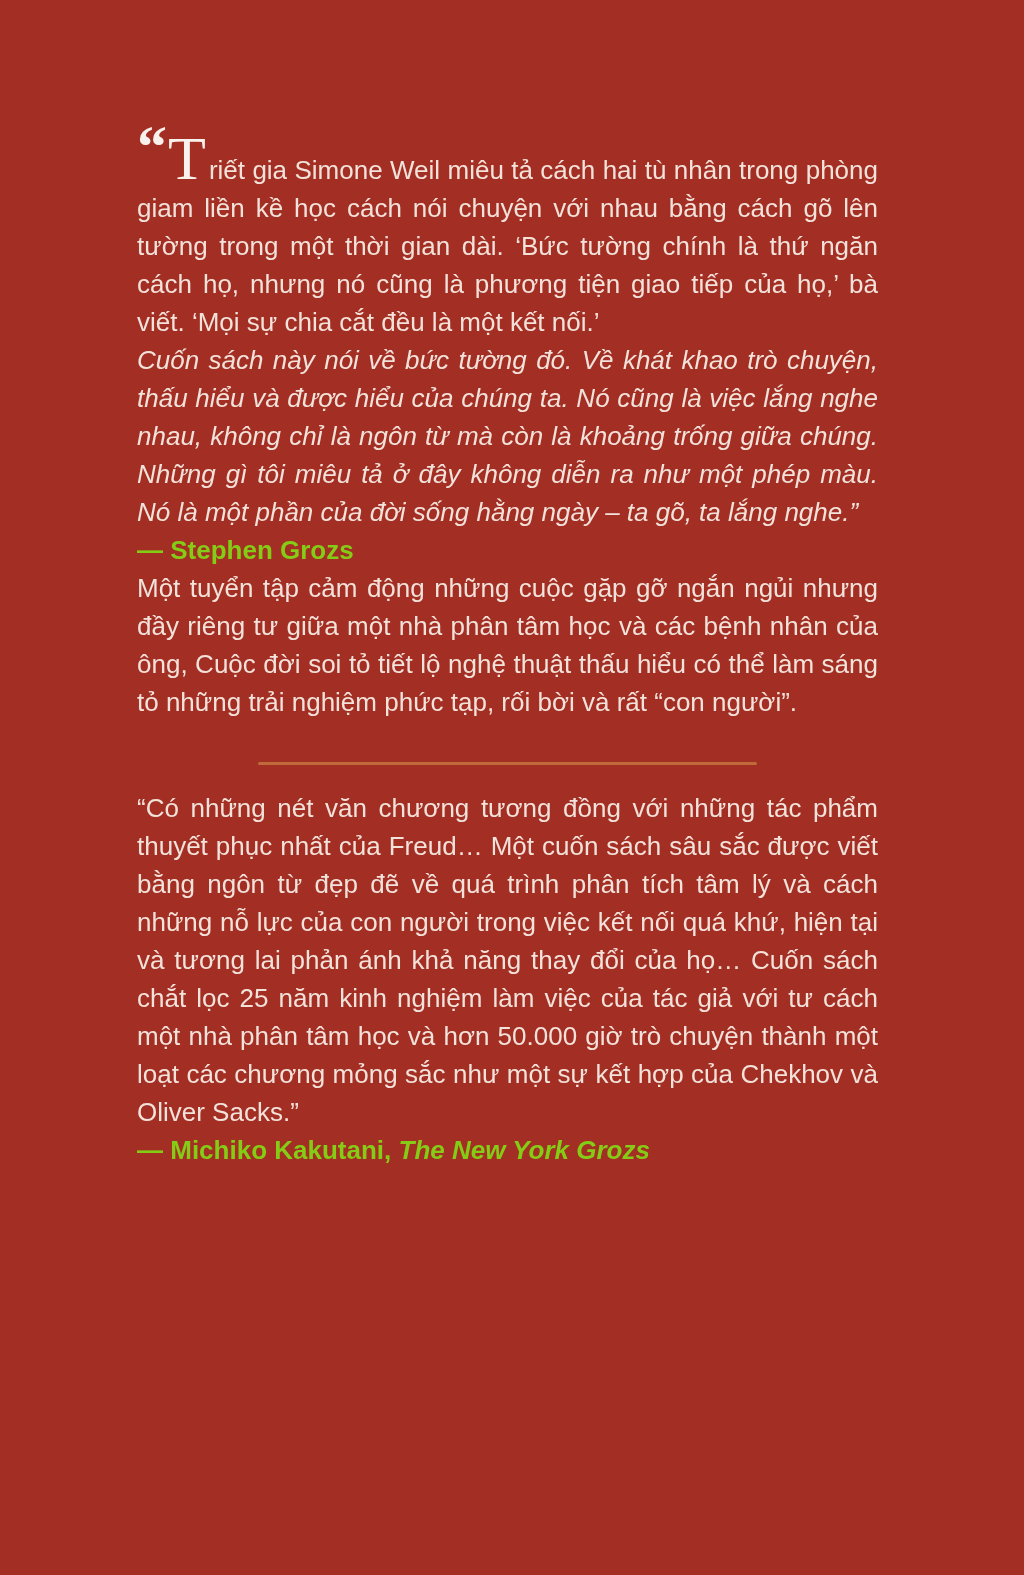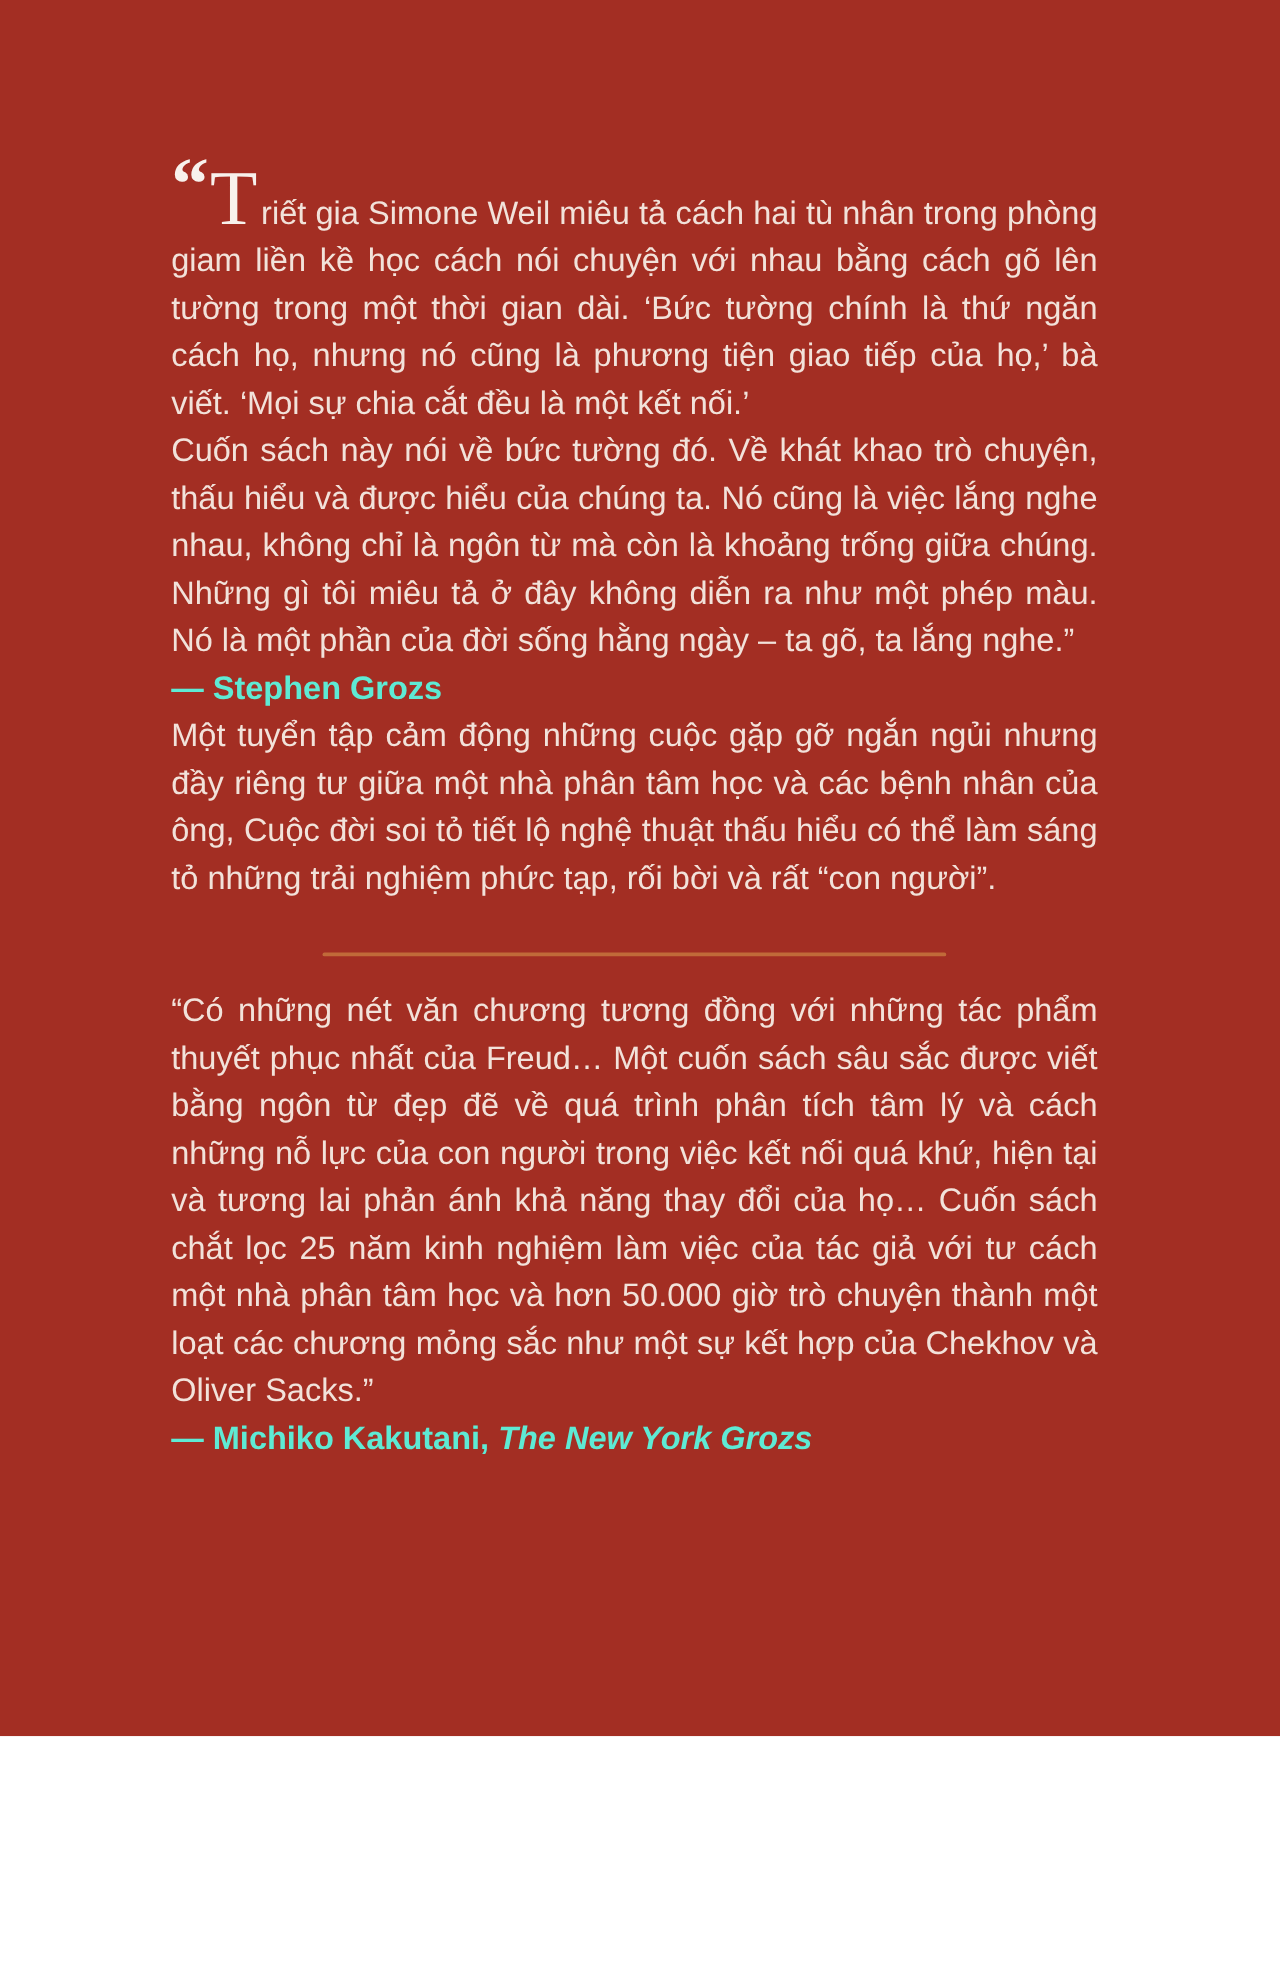--- a/index.html
+++ b/index.html
@@ -1,39 +1,39 @@
 <!DOCTYPE html>
 <html><head>
 <meta charset="utf-8">
 <style>
   html, body { margin: 0; padding: 0; background: #ffffff; }
   .page {
     position: relative;
     width: 1024px;
-    height: 1389px;
+    height: 1575px;
     background: #a32e23;
     overflow: hidden;
   }
   .content {
     position: absolute;
     left: 137px;
     top: 147px;
     width: 741px;
     color: #f2e2da;
     font-family: "Liberation Sans", "DejaVu Sans", sans-serif;
     font-size: 26px;
     line-height: 38px;
   }
   .content p { margin: 0; text-align: justify; }
-  .p2 { margin-top: 10px; }
+  .p2 { margin-top: 10px; font-style: italic; }
   .attribution {
     margin-top: 12px;
     text-align: right;
     font-weight: bold;
-    color: #5eead4;
+    color: #84cc16;
   }
   .blurb1 { margin-top: 27px; }
   .blurb2 { margin-top: 0; }
   .divider {
     height: 3px;
     width: 499px;
     margin: 41px auto 24px auto;
     background: #c16a39;
     border-radius: 2px;
   }

